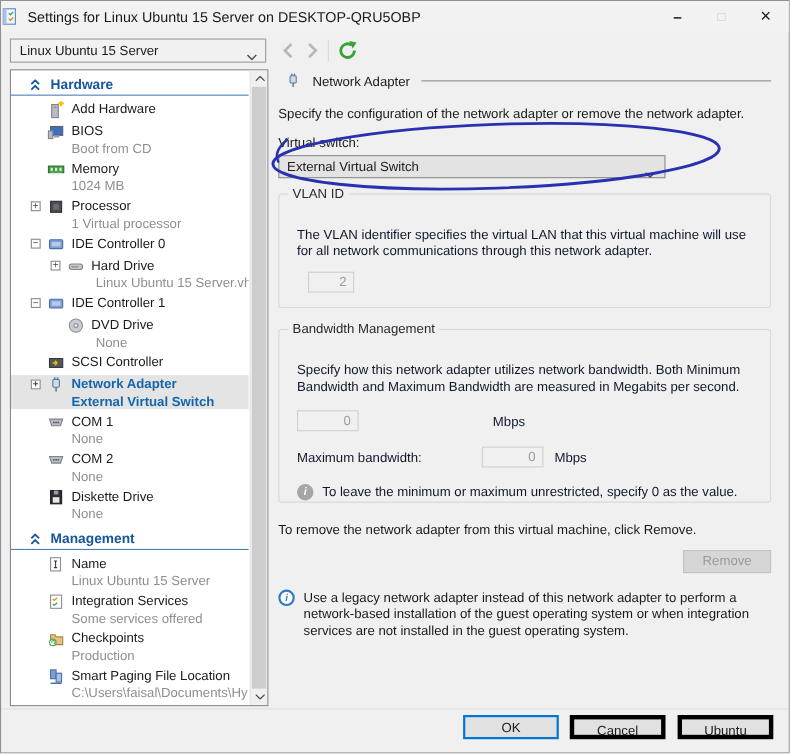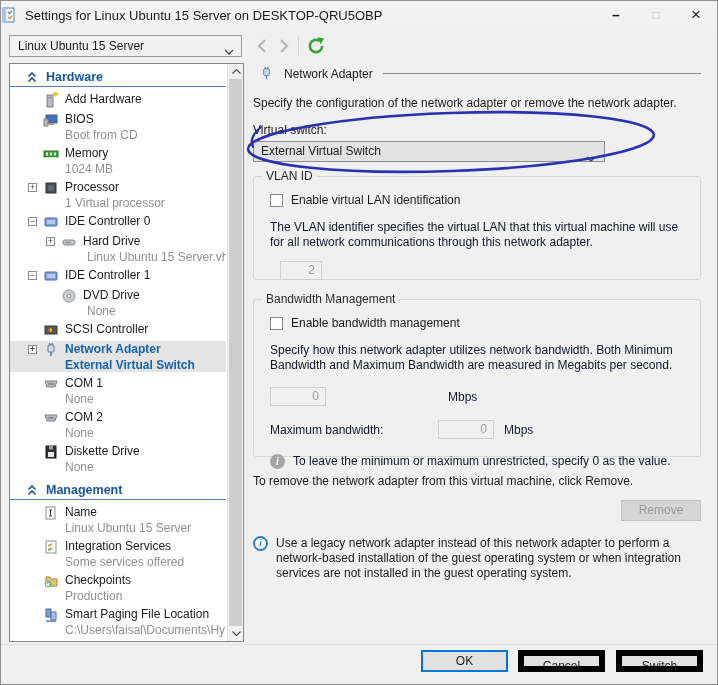--- a/index.html
+++ b/index.html
@@ -73,21 +73,21 @@
   .info-gray { width:15px; height:15px; border-radius:50%; background:#a5a5a5; color:#fff; font-size:10px; font-weight:bold; font-style:italic; text-align:center; line-height:15px; flex:0 0 auto; }
   .info-blue { width:15px; height:15px; border-radius:50%; background:#fff; border:2px solid #2f7bc3; color:#2f7bc3; font-size:9px; font-weight:bold; font-style:italic; text-align:center; line-height:11px; flex:0 0 auto; }
   .remove-text { margin-top:17px; }
   .remove-wrap { margin-top:12px; text-align:right; padding-right:10px; }
   .btn-disabled { display:inline-block; width:80px; height:21px; background:#d6d6d6; border:1px solid #c2c2c2; color:#9a9a9a; text-align:center; line-height:19px; }
   .legacy { margin-top:15px; line-height:15px; }
   .legacy .txt { width:412px; }
 
   
   .footer { position:absolute; left:0; right:0; top:643px; height:42px; border-top:1px solid #e0e0e0; }
-  .fbtn { position:absolute; top:5px; width:87px; height:22px; background:#e1e1e1; border:6px solid #000000; text-align:center; line-height:20px; }
+  .fbtn { position:absolute; top:5px; width:87px; height:22px; background:#e1e1e1; border:4px solid #000000; text-align:center; line-height:20px; }
   .fbtn-ok { left:420px; border:2px solid #0077d4; line-height:18px; }
   .fbtn-cancel { left:517px; }
   .fbtn-apply { left:615px; }
 </style>
 </head>
 <body>
 
 <div class="window">
 
   <div class="titlebar">
@@ -329,34 +329,26 @@
       </span>
     </div>
 
     <svg class="annotation-svg" viewBox="0 0 424 76">
       <ellipse cx="212" cy="37" rx="203" ry="29" fill="none" stroke="#2a31b0" stroke-width="2.6" stroke-linecap="round" transform="rotate(-2 212 37)"></ellipse>
       <path d="M22 22c-6 5-12 12-8 20" fill="none" stroke="#2a31b0" stroke-width="2.2" stroke-linecap="round"></path>
     </svg>
 
     <div class="groupbox gb-vlan">
       <span class="gb-label">VLAN ID</span>
-      <div class="cbrow">
-        <span class="checkbox"></span>
-        <span>Enable virtual LAN identification</span>
-      </div>
       <div class="desc gray">The VLAN identifier specifies the virtual LAN that this virtual machine will use for all network communications through this network adapter.</div>
       <div class="vlan-input">2</div>
     </div>
 
     <div class="groupbox gb-bw">
       <span class="gb-label">Bandwidth Management</span>
-      <div class="cbrow">
-        <span class="checkbox"></span>
-        <span>Enable bandwidth management</span>
-      </div>
       <div class="desc gray">Specify how this network adapter utilizes network bandwidth. Both Minimum Bandwidth and Maximum Bandwidth are measured in Megabits per second.</div>
       <div class="bwrow">
         <span class="bw-input">0</span>
         <span class="bw-unit gray">Mbps</span>
       </div>
       <div class="bwrow">
         <span class="gray">Maximum bandwidth:</span>
         <span class="bw-input">0</span>
         <span class="bw-unit gray">Mbps</span>
       </div>
@@ -373,16 +365,16 @@
 
     <div class="legacy noterow">
       <span class="info-blue">i</span>
       <span class="txt">Use a legacy network adapter instead of this network adapter to perform a network-based installation of the guest operating system or when integration services are not installed in the guest operating system.</span>
     </div>
   </div>
 
   <div class="footer">
     <span class="fbtn fbtn-ok">OK</span>
     <span class="fbtn fbtn-cancel">Cancel</span>
-    <span class="fbtn fbtn-apply">Switch</span>
+    <span class="fbtn fbtn-apply">Ubuntu</span>
   </div>
 
 </div>
 
 </body></html>

